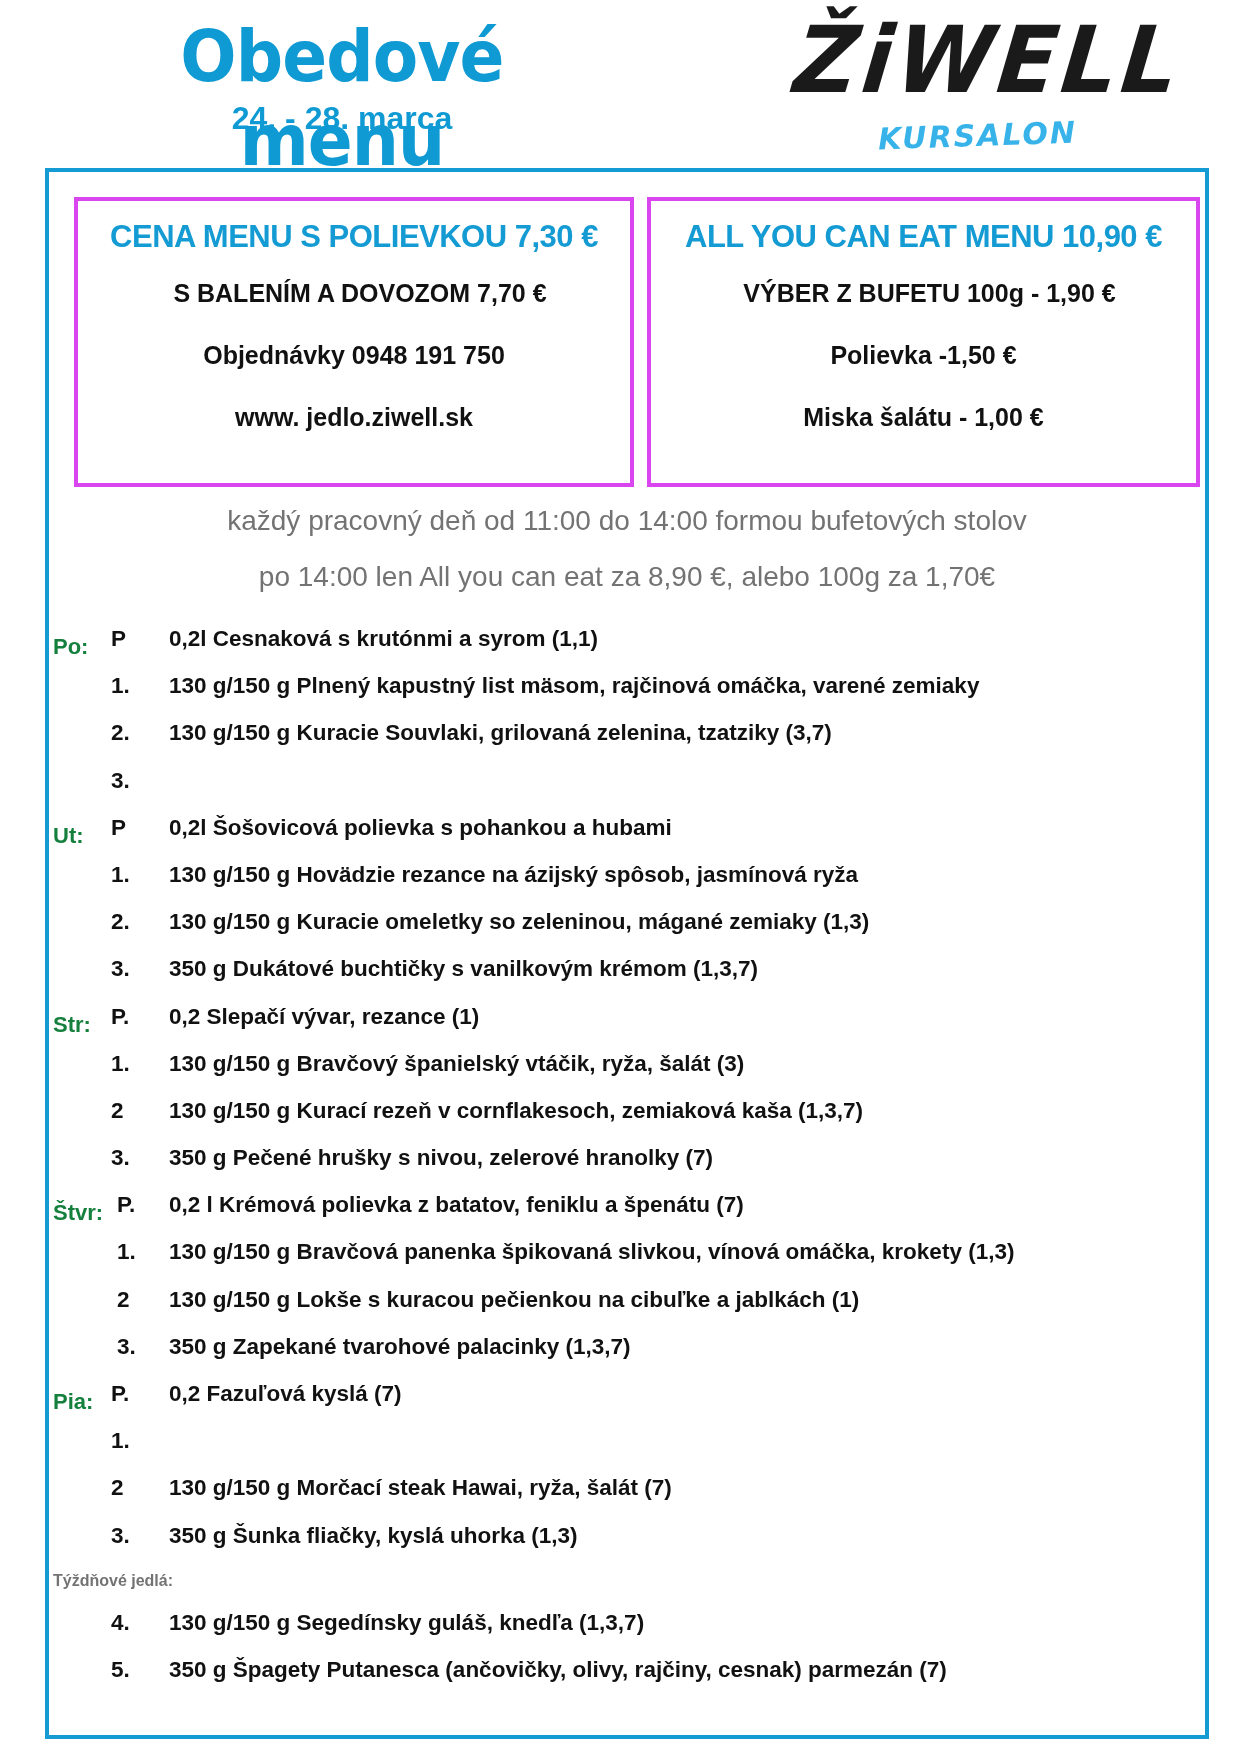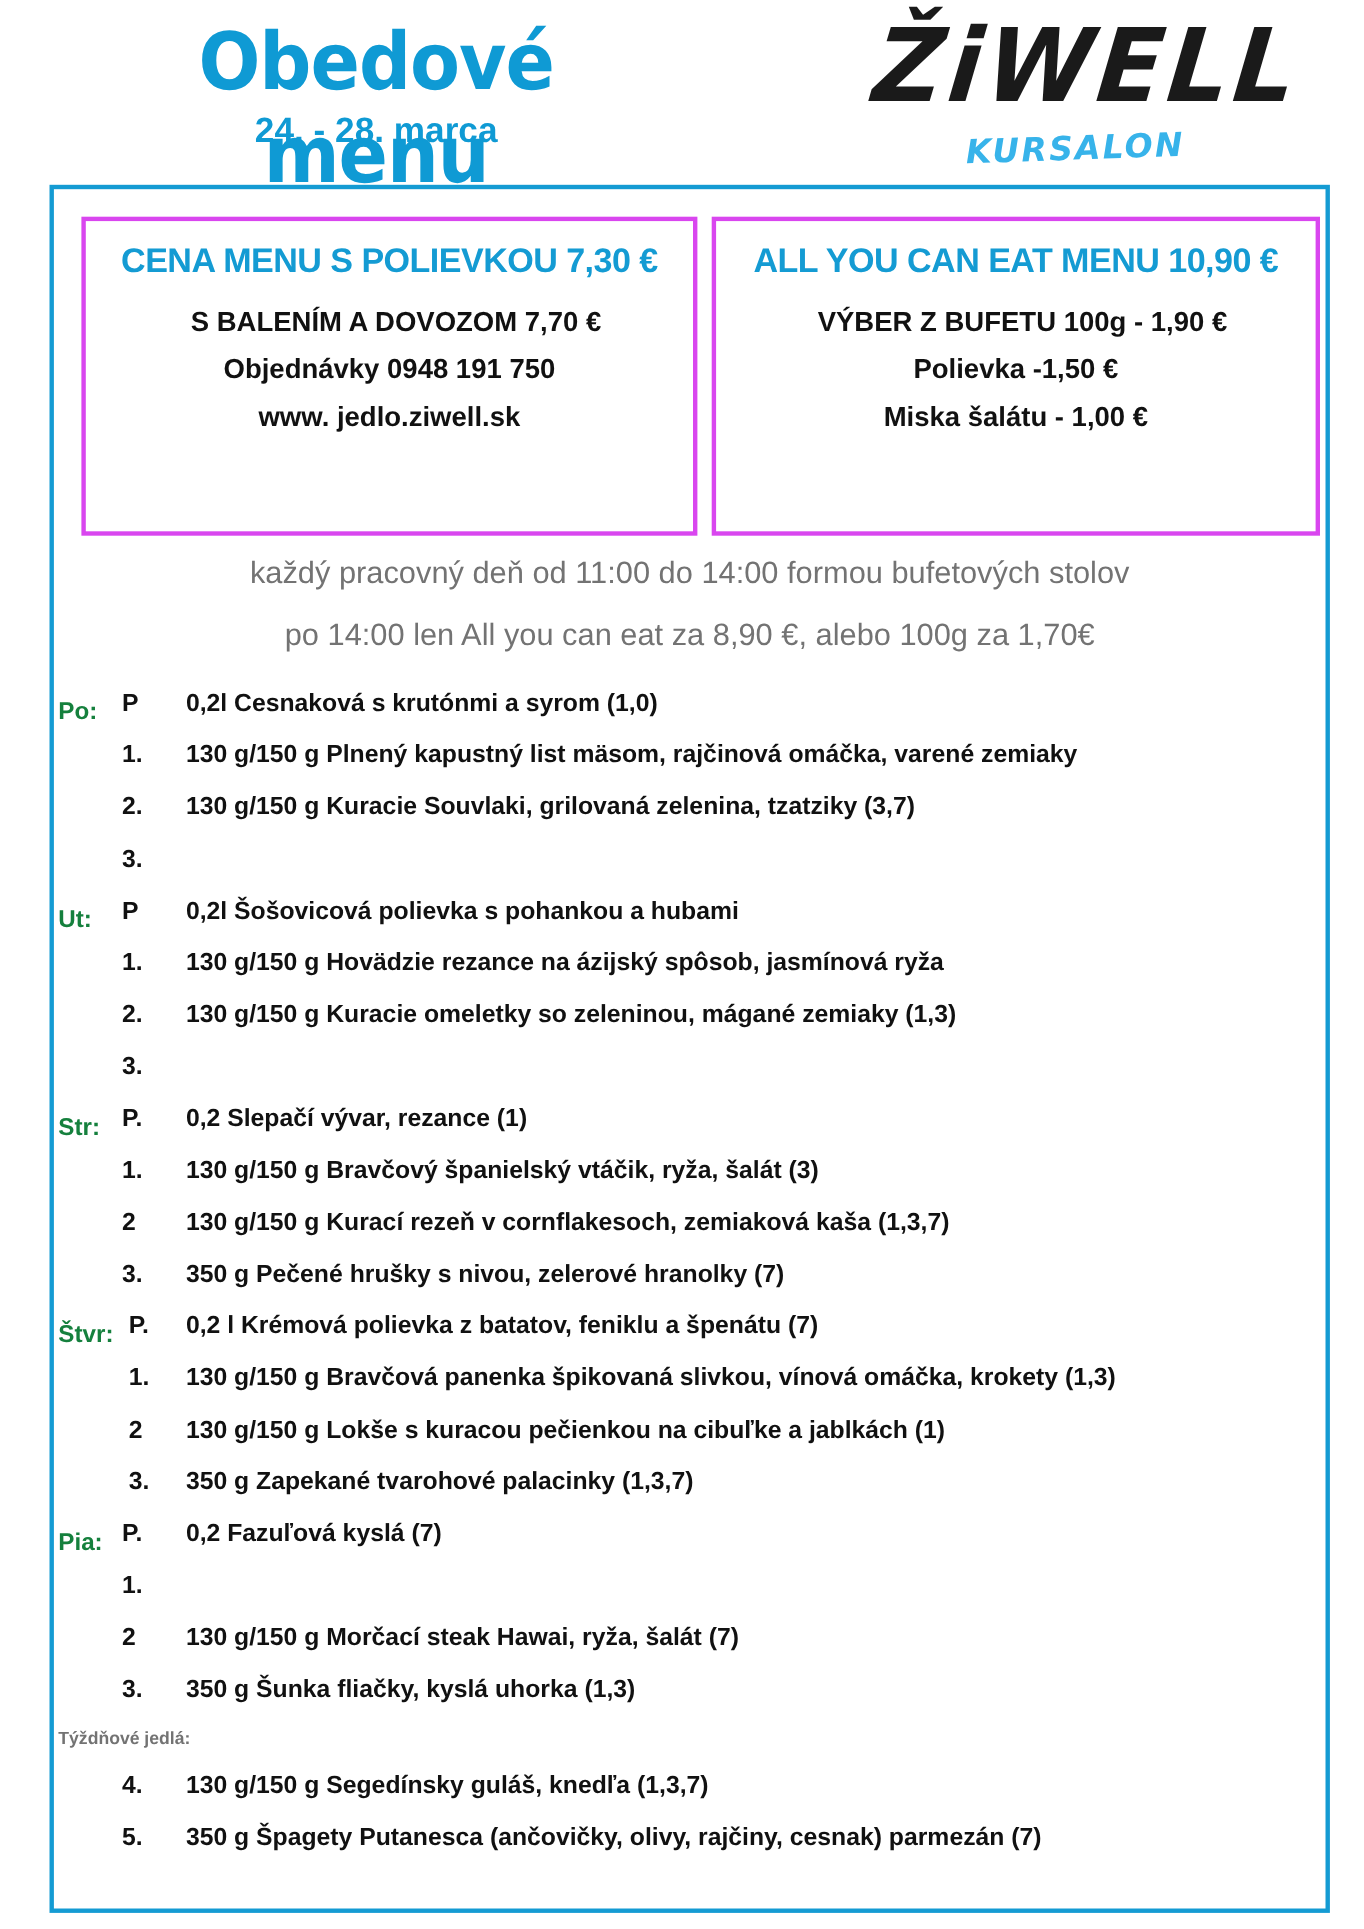--- a/index.html
+++ b/index.html
@@ -20,21 +20,21 @@
               font-weight: bold; font-size: 30px; color: #37b3ea; letter-spacing: 2px;
               transform: rotate(-2deg); font-style: italic; }
 
   .frame { position: absolute; left: 45px; top: 168px; width: 1156px; height: 1563px;
            border: 4px solid #149bd3; box-sizing: content-box; }
 
   .box { position: absolute; top: 197px; height: 282px; border: 4px solid #d946ef; text-align: center; }
   .box.left { left: 74px; width: 552px; }
   .box.right { left: 647px; width: 545px; }
   .box-title { margin-top: 18px; color: #149bd3; font-weight: bold; font-size: 31px; letter-spacing: -0.5px; }
-  .box-line { font-weight: bold; font-size: 25px; color: #111; margin-top: 14px; }
+  .box-line { font-weight: bold; font-size: 25px; color: #111; margin-top: 33px; }
   .box-line.first { margin-top: 24px; padding-left: 12px; }
 
   .info { position: absolute; left: 49px; width: 1156px; text-align: center; font-size: 28px; color: #737373; }
   .info.l1 { top: 505px; }
   .info.l2 { top: 561px; }
 
   .menu { position: absolute; left: 49px; top: 620px; width: 1150px; }
   .row { position: relative; height: 47.2px; font-size: 22.5px; font-weight: bold; color: #111; }
   .row .day { position: absolute; left: 4px; top: 14px; color: #15803d; font-size: 22px; }
   .row .num { position: absolute; left: 62px; top: 6px; }
@@ -70,21 +70,21 @@
   <div class="box-line">Miska šalátu  - 1,00 €</div>
 </div>
 
 <div class="info l1">každý pracovný deň od 11:00 do 14:00 formou bufetových stolov</div>
 <div class="info l2">po 14:00 len All you can eat za 8,90 €, alebo 100g za 1,70€</div>
 
 <div class="menu" id="menu">
     <div class="row">
       <span class="day">Po:</span>
       <span class="num">P</span>
-      <span class="txt">0,2l   Cesnaková s krutónmi a syrom (1,0)</span>
+      <span class="txt">0,2l   Cesnaková s krutónmi a syrom (1,1)</span>
     </div>
     <div class="row">
       <span class="num">1.</span>
       <span class="txt">130 g/150 g  Plnený kapustný list  mäsom, rajčinová omáčka, varené zemiaky</span>
     </div>
     <div class="row">
       <span class="num">2.</span>
       <span class="txt">130 g/150 g  Kuracie Souvlaki, grilovaná zelenina, tzatziky (3,7)</span>
     </div>
     <div class="row">
@@ -98,20 +98,21 @@
     <div class="row">
       <span class="num">1.</span>
       <span class="txt">130 g/150 g  Hovädzie rezance na ázijský spôsob, jasmínová ryža</span>
     </div>
     <div class="row">
       <span class="num">2.</span>
       <span class="txt">130 g/150 g  Kuracie omeletky so zeleninou, mágané zemiaky (1,3)</span>
     </div>
     <div class="row">
       <span class="num">3.</span>
+      <span class="txt">350 g  Dukátové buchtičky s vanilkovým krémom (1,3,7)</span>
     </div>
     <div class="row">
       <span class="day">Str:</span>
       <span class="num">P.</span>
       <span class="txt">0,2 Slepačí vývar, rezance (1)</span>
     </div>
     <div class="row">
       <span class="num">1.</span>
       <span class="txt">130 g/150 g Bravčový španielský vtáčik, ryža, šalát (3)</span>
     </div>

